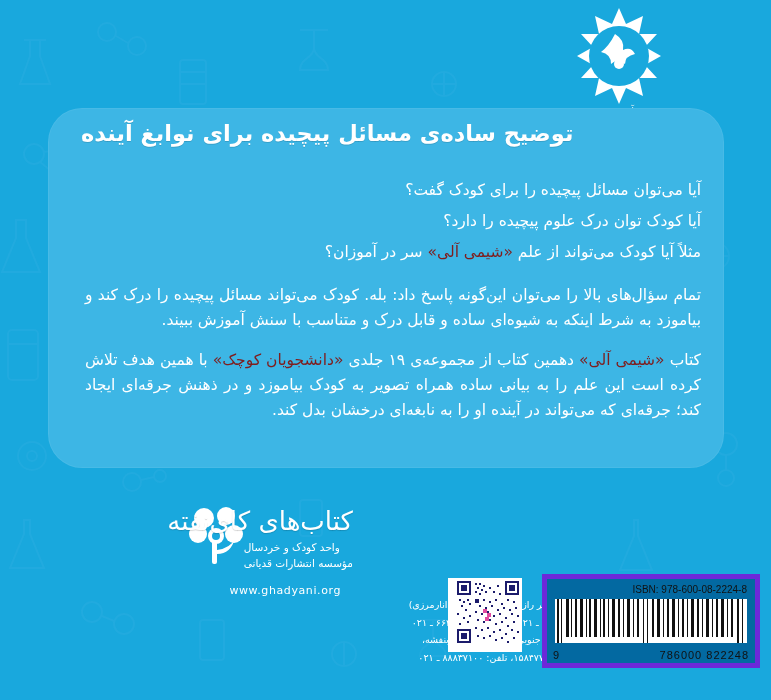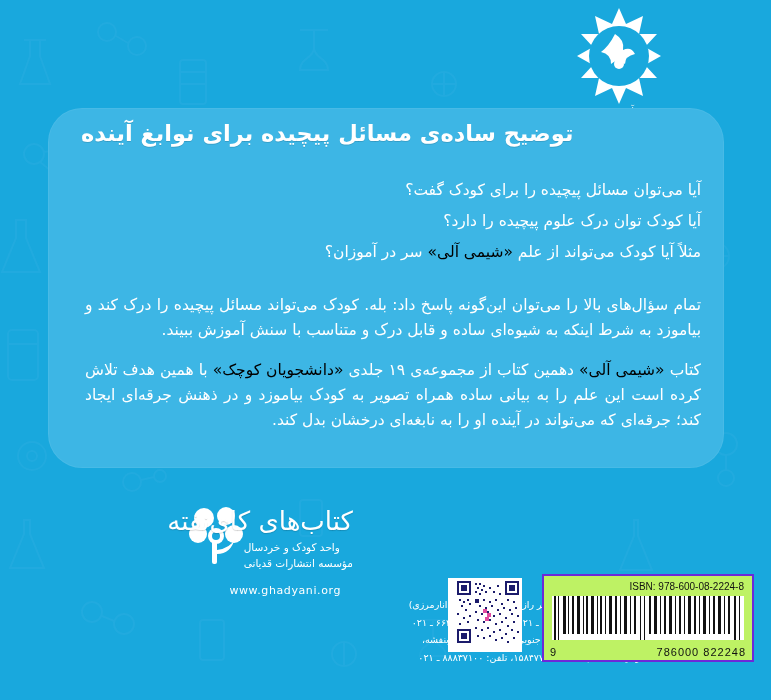--- a/index.html
+++ b/index.html
@@ -62,21 +62,21 @@
     top:178px;right:70px;
     width:616px;
     direction:rtl;
     text-align:right;
     color:#ffffff;
     font-size:15.5px;
     line-height:1.62;
   }
   #body-copy p{margin:0 0 6px 0;}
   #body-copy p.justified{text-align:justify;text-align-last:right;}
-  .hl{color:#000000;}
+  .hl{color:#7f1d1d;}
   
   #publisher{
     position:absolute;
     top:500px;right:0;left:0;
     height:90px;
   }
   #logo-flower{
     position:absolute;left:186px;top:4px;width:60px;height:62px;
   }
   #pub-name{
@@ -111,22 +111,22 @@
   
   #qr{
     position:absolute;left:448px;top:578px;
     width:68px;height:68px;background:#ffffff;padding:3px;
   }
   #qr svg{display:block;}
   
   #isbn-box{
     position:absolute;left:542px;top:574px;
     width:208px;height:84px;
-    background:#bef264;
-    border:2px solid #6d28d9;
+    background:#0369a1;
+    border:5px solid #6d28d9;
   }
   #isbn-text{
     position:absolute;top:5px;right:8px;
     font-family:"Liberation Sans", sans-serif;
     font-size:10px;color:#111;direction:ltr;
   }
   #barcode{
     position:absolute;top:20px;left:8px;width:192px;height:44px;
   }
   #barcode-digits{
@@ -267,21 +267,21 @@
 <div id="panel"></div>
 
 <div id="headline">توضیح ساده‌ی مسائل پیچیده برای نوابغ آینده</div>
 
 <div id="body-copy">
   <p>آیا می‌توان مسائل پیچیده را برای کودک گفت؟</p>
   <p>آیا کودک توان درک علوم پیچیده را دارد؟</p>
   <p>
     <span>مثلاً آیا کودک می‌تواند از علم </span><span class="hl">«شیمی آلی»</span><span> سر در آموزان؟</span>
   </p>
-  <p class="justified" style="margin-top:28px">تمام سؤال‌های بالا را می‌توان این‌گونه پاسخ داد: بله. کودک می‌تواند مسائل پیچیده را درک کند و بیاموزد به شرط اینکه به شیوه‌ای ساده و قابل درک و متناسب با سنش آموزش ببیند.</p>
+  <p class="justified" style="margin-top:18px">تمام سؤال‌های بالا را می‌توان این‌گونه پاسخ داد: بله. کودک می‌تواند مسائل پیچیده را درک کند و بیاموزد به شرط اینکه به شیوه‌ای ساده و قابل درک و متناسب با سنش آموزش ببیند.</p>
   <p class="justified" style="margin-top:14px">
     <span>کتاب </span><span class="hl">«شیمی آلی»</span><span> دهمین کتاب از مجموعه‌ی ۱۹ جلدی </span><span class="hl">«دانشجویان کوچک»</span><span> با همین هدف تلاش کرده است این علم را به بیانی ساده همراه تصویر به کودک بیاموزد و در ذهنش جرقه‌ای ایجاد کند؛ جرقه‌ای که می‌تواند در آینده او را به نابغه‌ای درخشان بدل کند.</span>
   </p>
 </div>
 
 <div id="publisher">
   <svg id="logo-flower" viewBox="0 0 60 62">
     <g fill="#ffffff">
       <circle cx="18" cy="14" r="10"></circle>
       <circle cx="40" cy="12" r="9"></circle>

